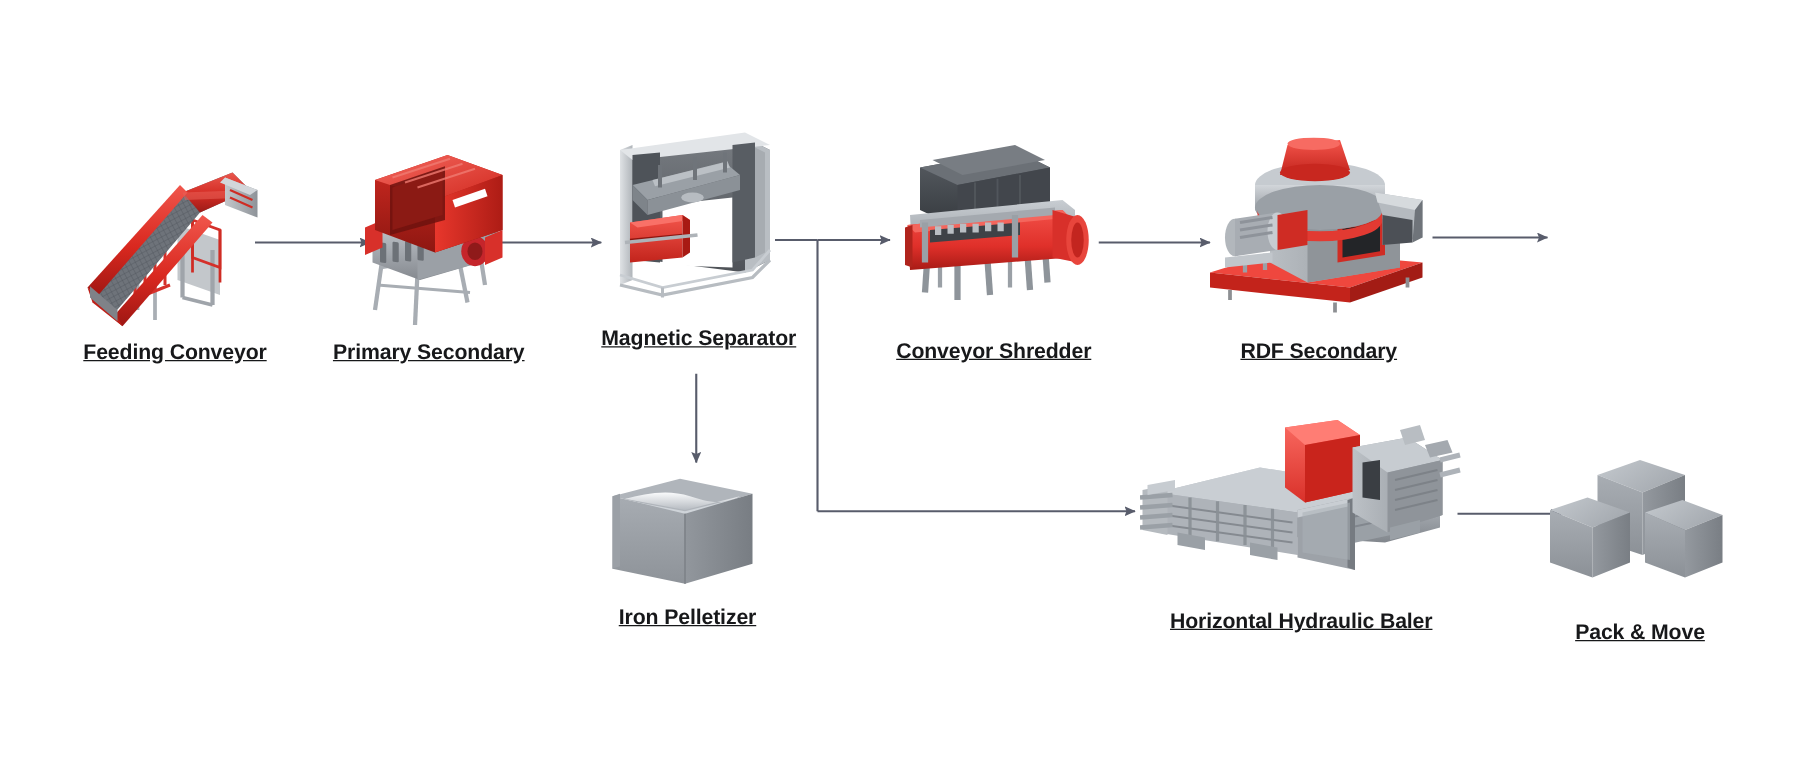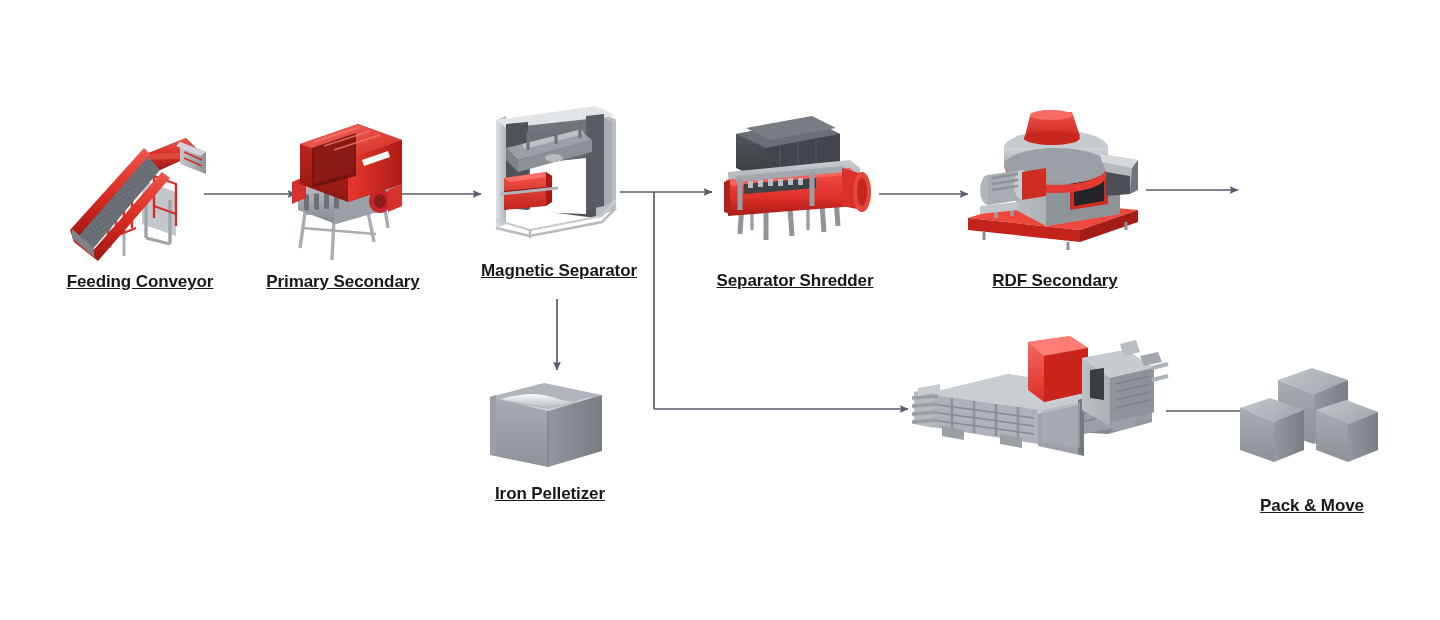--- a/index.html
+++ b/index.html
@@ -322,21 +322,21 @@
 
       <path d="M36 64 L144 54 L144 60 L36 70 Z" fill="#a4a9af"></path>
       <path d="M40 66 L40 98 M112 60 L112 94" stroke="#9aa0a6" stroke-width="5"></path>
 
       <path d="M142 56 L162 62 L162 98 L142 94 Z" fill="#d8302a"></path>
       <ellipse cx="162" cy="80" rx="9" ry="20" fill="#e8453c"></ellipse>
       <ellipse cx="162" cy="80" rx="5" ry="14" fill="#c3251f"></ellipse>
 
       <path d="M24 70 L30 68 L30 102 L24 100 Z" fill="#b0241d"></path>
     </svg>
-    <div class="node-label" style="top:160px;">Separator Shredder</div>
+    <div class="node-label" style="top:160px;">Conveyor Shredder</div>
   </div>
 
   <div class="node" style="left:960px; top:110px; width:190px; height:190px;">
     <svg class="node-art" width="190" height="150" viewBox="0 0 190 150">
       <defs>
         <linearGradient id="rpRed" x1="0" y1="0" x2="0" y2="1">
           <stop offset="0%" stop-color="#f4554c"></stop>
           <stop offset="100%" stop-color="#c2241c"></stop>
         </linearGradient>
         <linearGradient id="rpDrum" x1="0" y1="0" x2="0" y2="1">
@@ -504,20 +504,21 @@
       </g>
       <path d="M208 14 L224 10 L228 22 L212 26 Z" fill="#b8bdc2"></path>
       <path d="M228 26 L246 22 L250 32 L232 36 Z" fill="#a4a9af"></path>
 
       <g fill="#9aa0a6">
         <path d="M30 96 L52 100 L52 110 L30 106 Z"></path>
         <path d="M88 104 L110 108 L110 118 L88 114 Z"></path>
         <path d="M200 92 L224 86 L224 96 L200 102 Z"></path>
       </g>
     </svg>
+    <div class="node-label" style="top:158px;">Horizontal Hydraulic Baler</div>
   </div>
 
   <div class="node" style="left:1226px; top:358px; width:172px; height:150px;">
     <svg class="node-art" width="172" height="115" viewBox="0 0 172 115">
       <defs>
         <linearGradient id="baleTop" x1="0" y1="0" x2="1" y2="0.5">
           <stop offset="0%" stop-color="#c4c9ce"></stop>
           <stop offset="100%" stop-color="#a5aab0"></stop>
         </linearGradient>
         <linearGradient id="baleFront" x1="0" y1="0" x2="0" y2="1">

